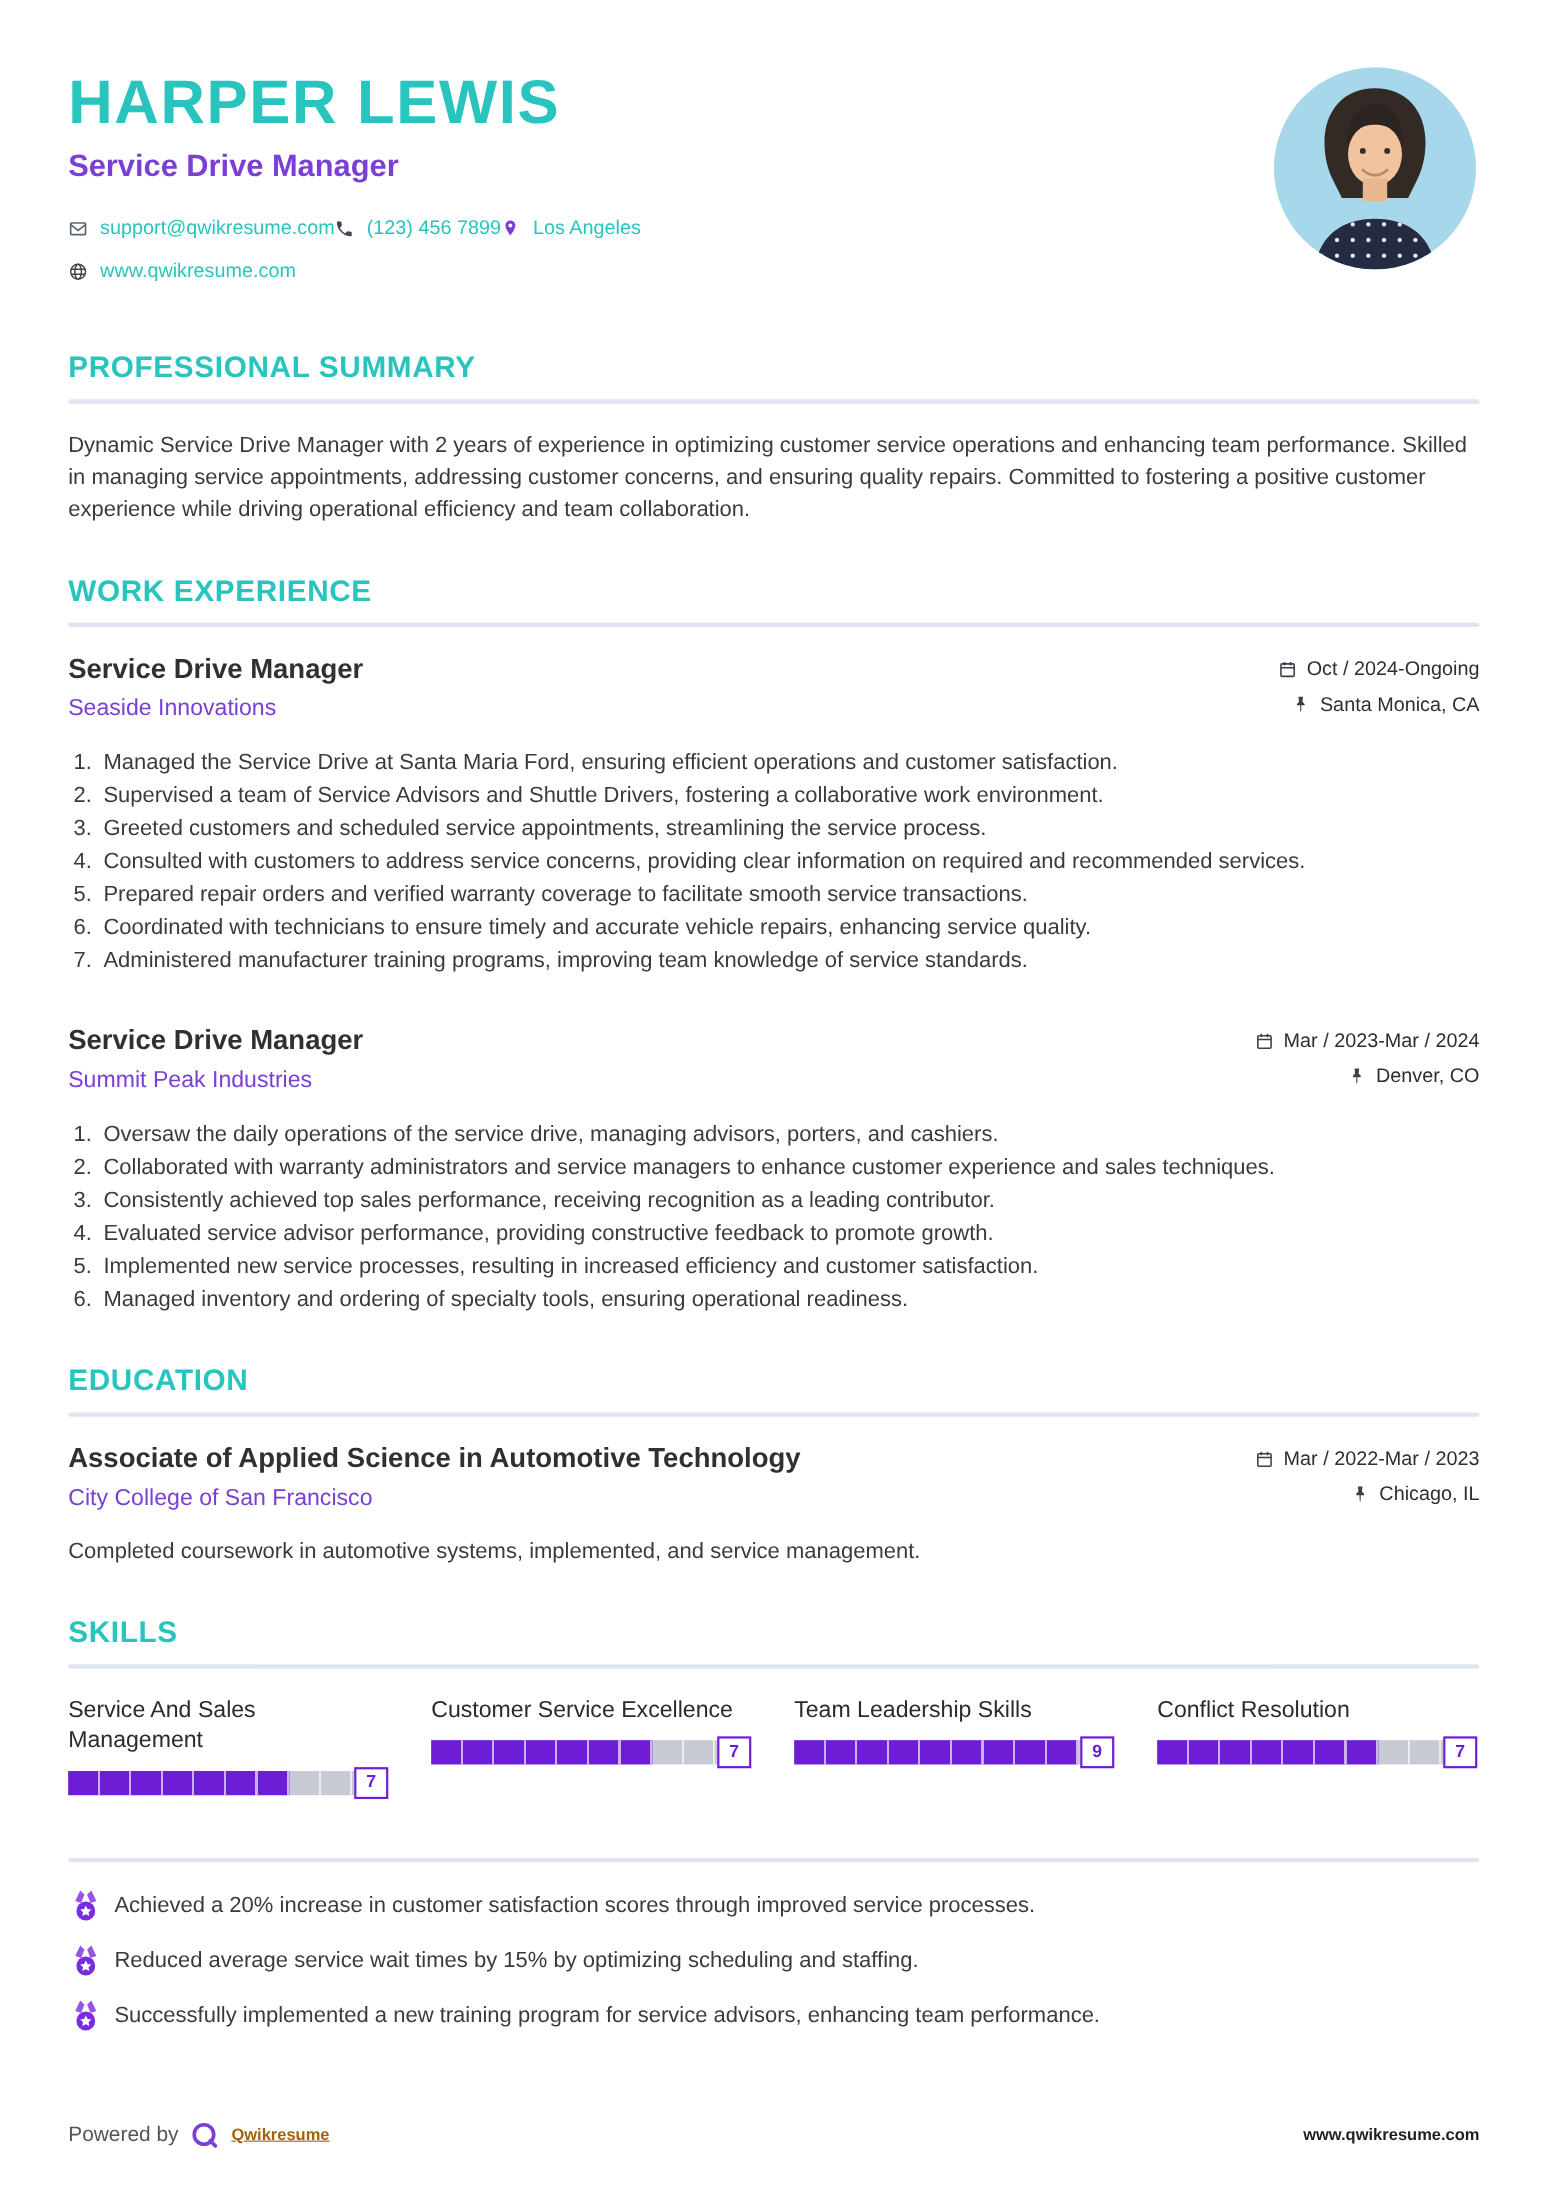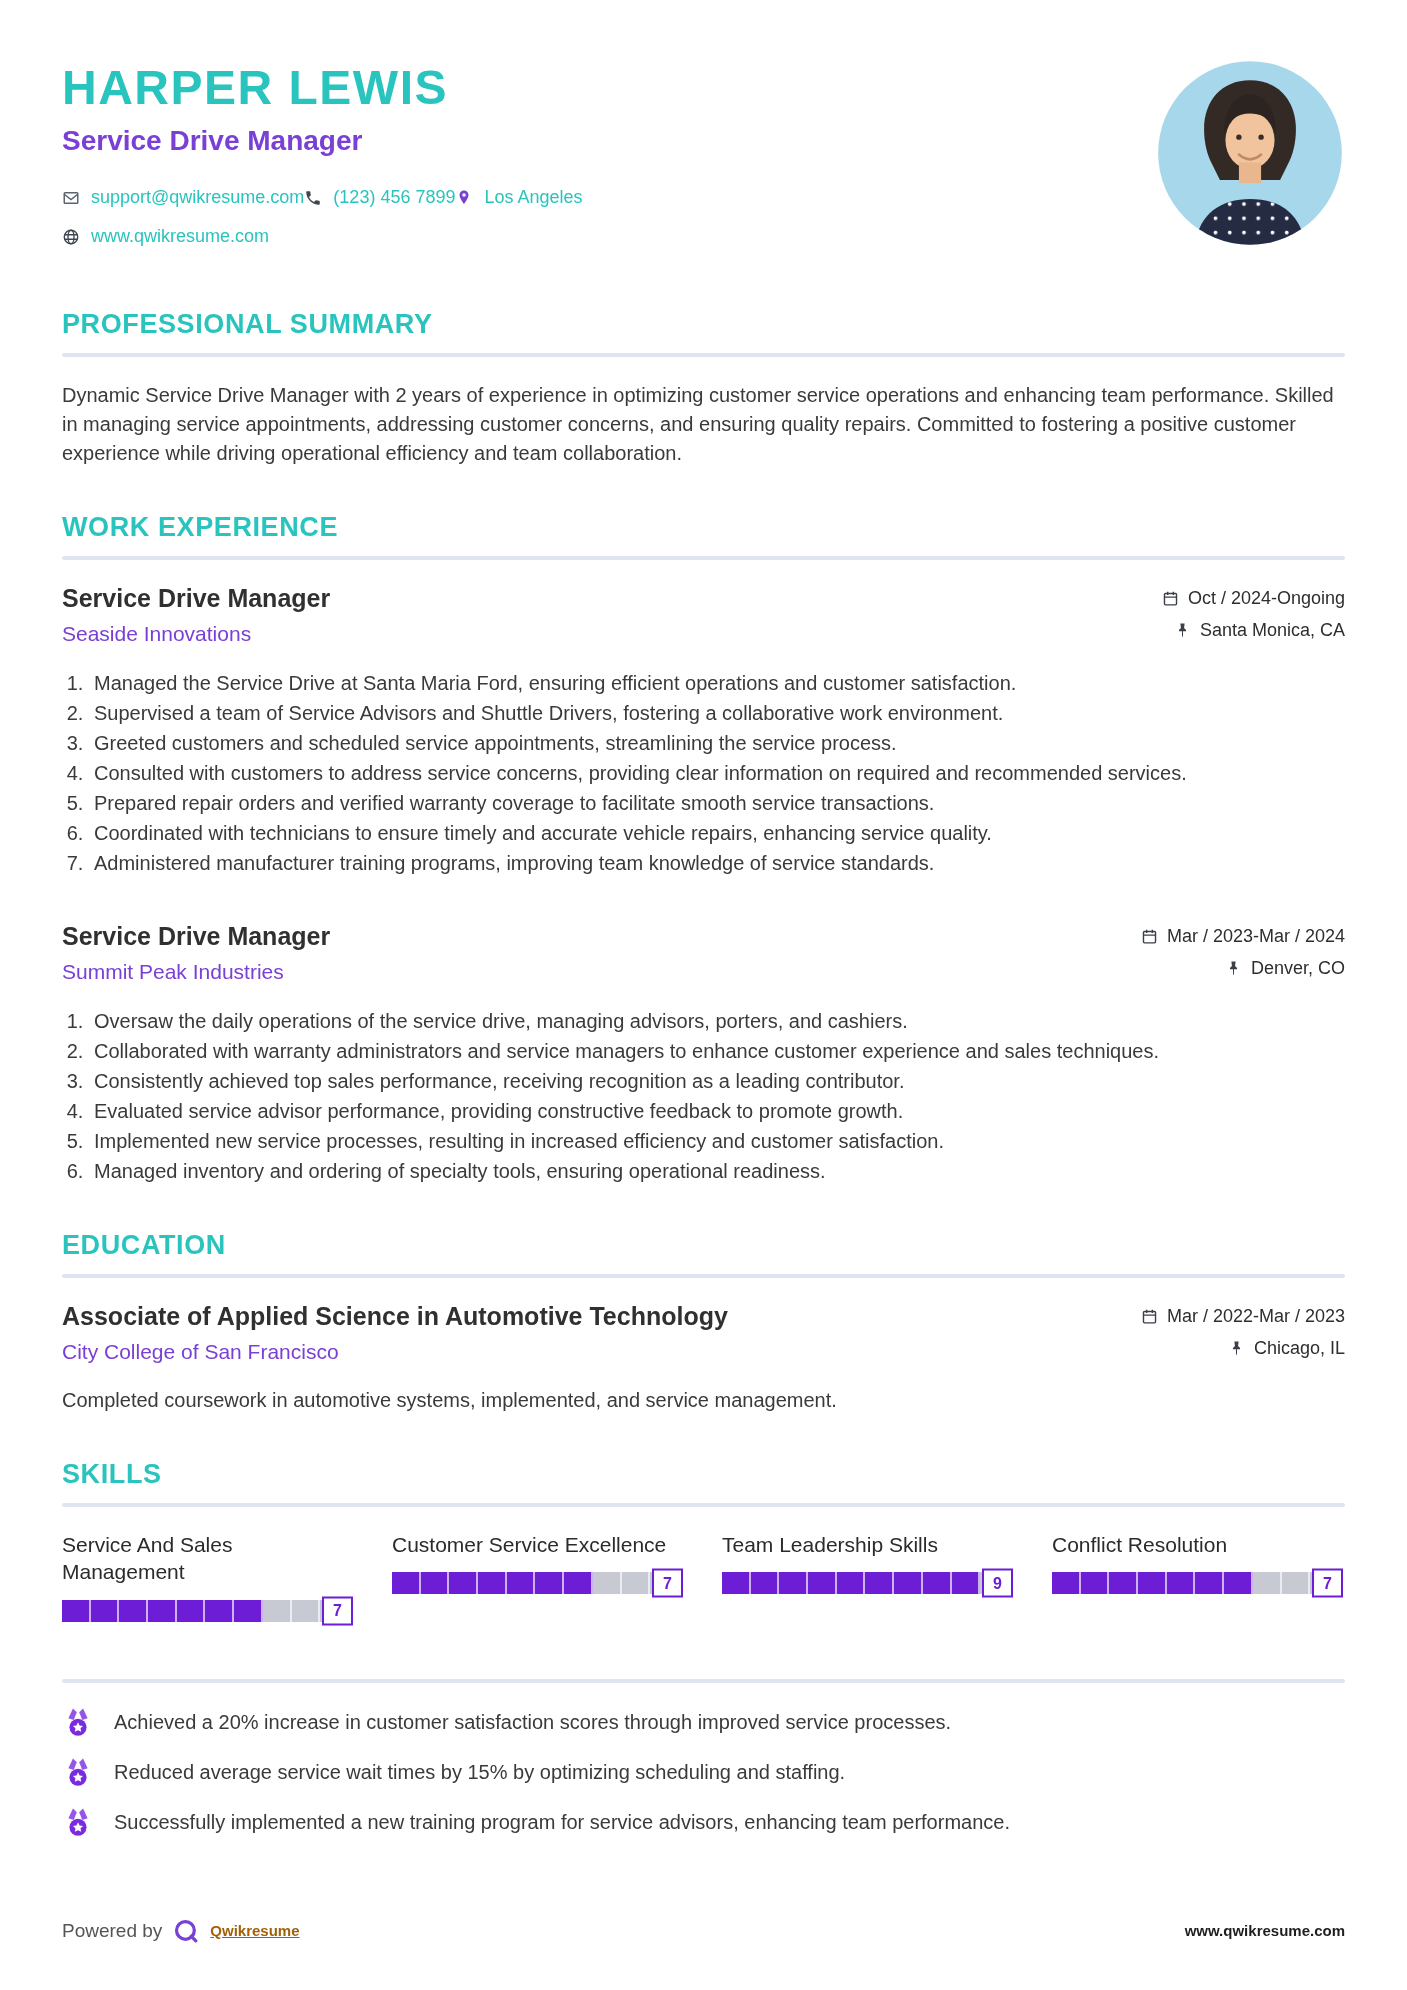--- a/index.html
+++ b/index.html
@@ -13,21 +13,21 @@
     display: flex;
     flex-direction: column;
     font-family: "Liberation Sans", sans-serif;
     color: #3a3a3a;
   }
 
   
   .header { display: flex; justify-content: space-between; align-items: flex-start; }
   .name {
     margin: 8px 0 10px;
-    font-size: 48px;
+    font-size: 56px;
     font-weight: 800;
     letter-spacing: 1.5px;
     color: #29c4bd;
   }
   .job-subtitle {
     font-size: 28px;
     font-weight: 600;
     color: #7a3fd4;
     margin-bottom: 30px;
   }
@@ -79,21 +79,21 @@
   }
   .skill-score {
     position: absolute; right: -4px; top: 50%; transform: translateY(-50%);
     width: 31px; height: 29px;
     background: #ffffff; border: 2px solid #6d1dd6;
     color: #6d1dd6; font-size: 16px; font-weight: 700;
     display: flex; align-items: center; justify-content: center;
   }
 
   
-  .ach-row { display: flex; align-items: center; gap: 20px; margin-bottom: 18px; font-size: 20px; color: #3a3a3a; }
+  .ach-row { display: flex; align-items: center; gap: 10px; margin-bottom: 18px; font-size: 20px; color: #3a3a3a; }
   .ach-icon { width: 32px; height: 32px; flex: 0 0 auto; color: #7a2be0; }
 
   
   .footer { margin-top: auto; padding-top: 60px; display: flex; justify-content: space-between; align-items: center; }
   .footer-left { display: flex; align-items: center; gap: 10px; }
   .powered-by { font-size: 19px; color: #555; }
   .brand-logo { width: 28px; height: 28px; }
   .brand-name { font-size: 15px; color: #a16207; font-weight: 600; text-decoration: underline; cursor: pointer; }
   .footer-url { font-size: 15px; color: #1f1f1f; font-weight: 600; }
 </style>

